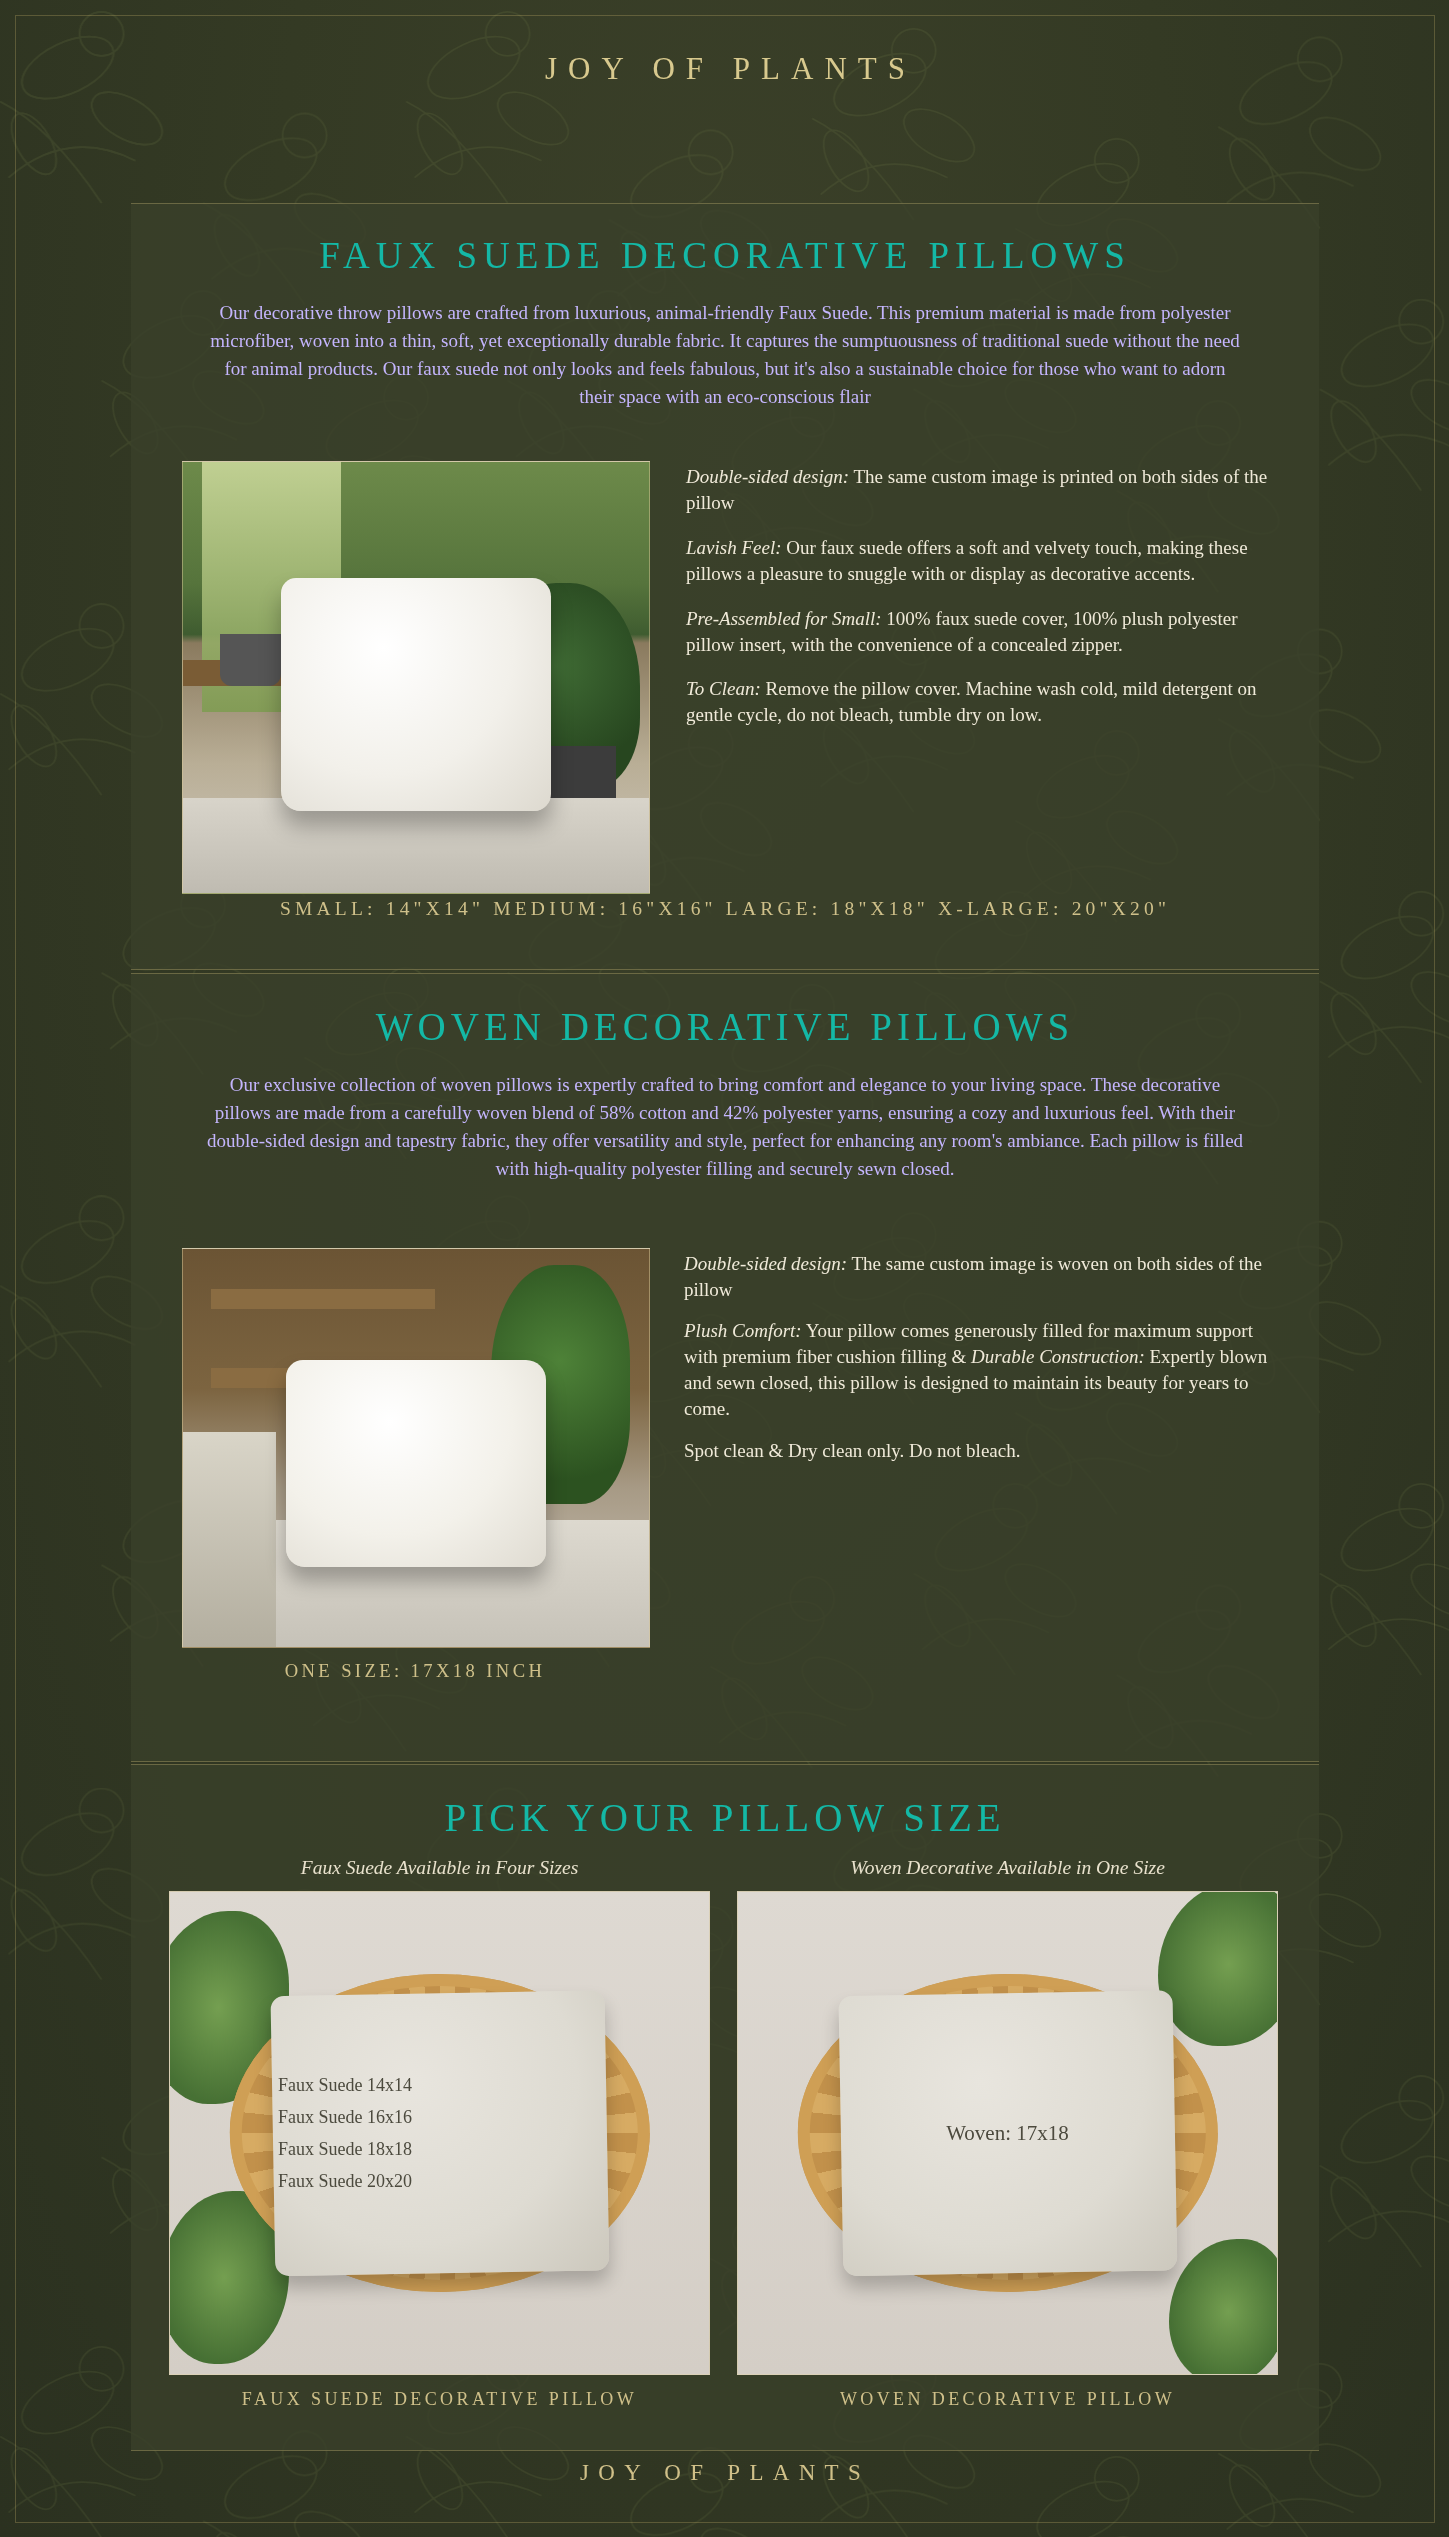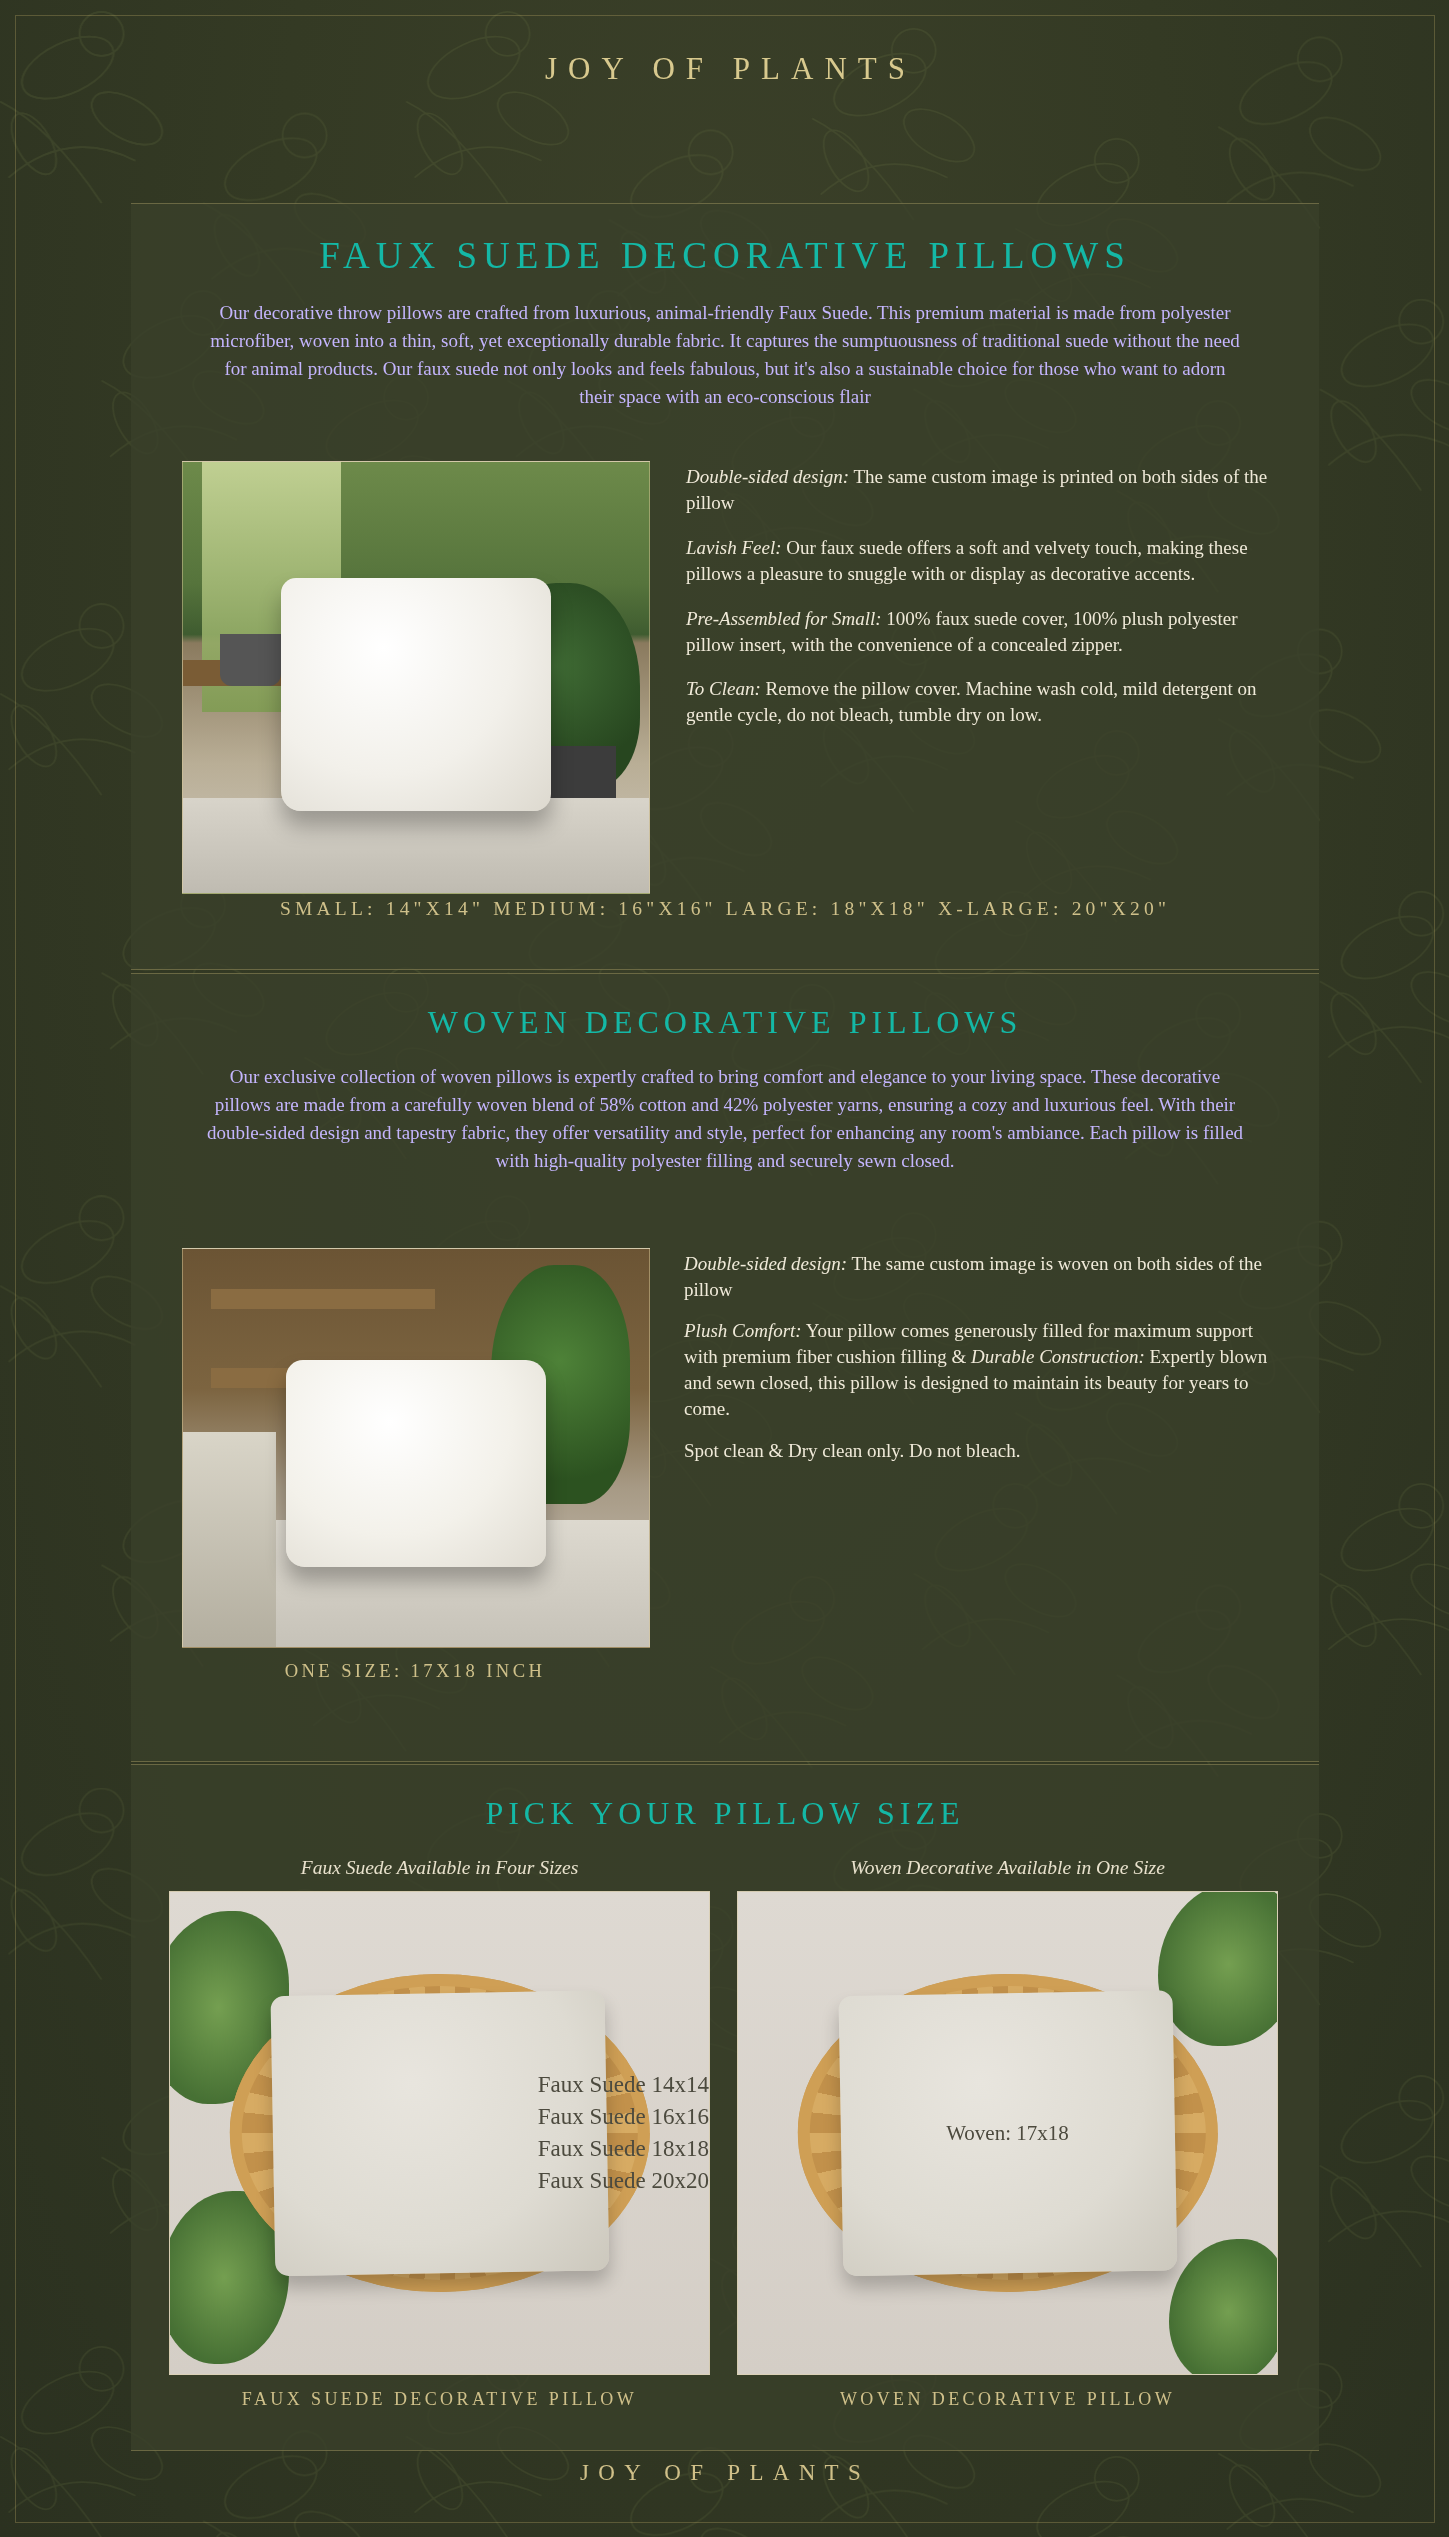--- a/index.html
+++ b/index.html
@@ -74,21 +74,21 @@
   .section-title {
     text-align: center;
     color: #14b8a6;
     font-size: 37px;
     letter-spacing: 6px;
     text-transform: uppercase;
     font-family: "Liberation Serif", serif;
     margin-top: 30px;
   }
   .section-title.small {
-    font-size: 32px;
+    font-size: 39px;
     letter-spacing: 5px;
   }
 
   .intro {
     margin: 22px auto 0;
     width: 1040px;
     text-align: center;
     font-size: 19px;
     line-height: 28px;
     color: #c4b5fd;
@@ -174,25 +174,25 @@
     border: 0.8px solid rgba(215,200,150,0.45);
     position: relative;
     overflow: hidden;
   }
   .pill-label-stack {
     position: absolute;
     left: 0; right: 0;
     top: 50%;
     transform: translateY(-50%);
     color: #4c4a3e;
-    font-size: 23px;
+    font-size: 18px;
     line-height: 32px;
     font-family: "Liberation Serif", serif;
-    text-align: right;
-    padding-left: 84px;
+    text-align: left;
+    padding-left: 108px;
   }
   .pill-label-single {
     position: absolute;
     left: 0; right: 0;
     top: 50%;
     transform: translateY(-50%);
     color: #4c4a3e;
     font-size: 21px;
     font-family: "Liberation Serif", serif;
     text-align: center;

